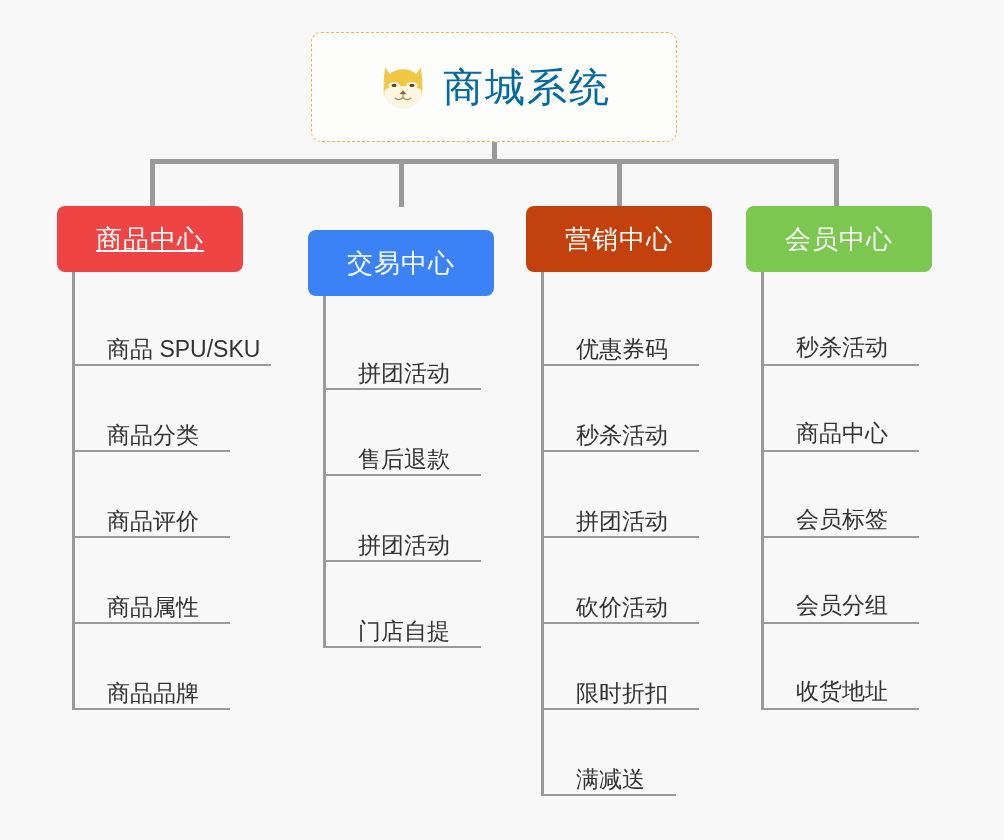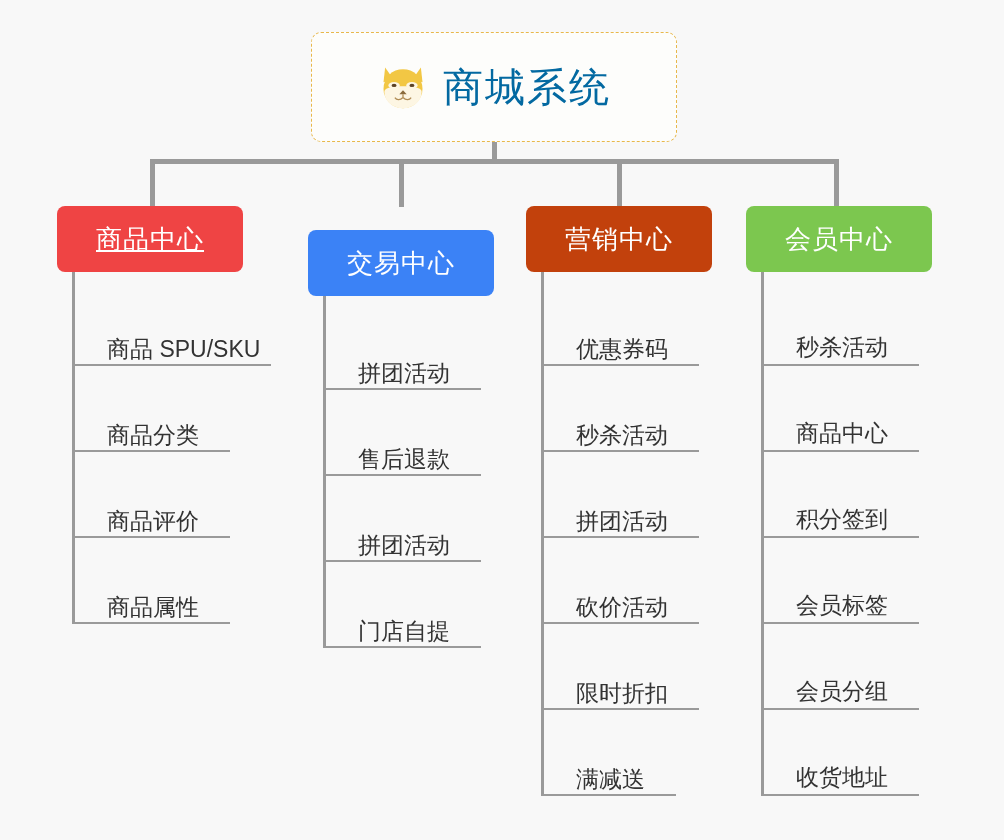--- a/index.html
+++ b/index.html
@@ -193,20 +193,23 @@
           </div>
         <div class="leaf-item w4">
             <span class="leaf-label">商品分类</span>
           </div>
         <div class="leaf-item w4">
             <span class="leaf-label">商品评价</span>
           </div>
         <div class="leaf-item w4">
             <span class="leaf-label">商品属性</span>
           </div>
+        <div class="leaf-item w4">
+            <span class="leaf-label">商品品牌</span>
+          </div>
       </div>
     </div>
 
     <div class="column c1">
       <div class="cat-card red">
         <span>交易中心</span>
       </div>
       <div class="leaf-list">
         <div class="leaf-item w4">
             <span class="leaf-label">拼团活动</span>
@@ -254,23 +257,20 @@
         <span>会员中心</span>
       </div>
       <div class="leaf-list">
         <div class="leaf-item w4">
             <span class="leaf-label">秒杀活动</span>
           </div>
         <div class="leaf-item w4">
             <span class="leaf-label">商品中心</span>
           </div>
         <div class="leaf-item w4">
-            <span class="leaf-label">积分签到</span>
-          </div>
-        <div class="leaf-item w4">
             <span class="leaf-label">会员标签</span>
           </div>
         <div class="leaf-item w4">
             <span class="leaf-label">会员分组</span>
           </div>
         <div class="leaf-item w4">
             <span class="leaf-label">收货地址</span>
           </div>
       </div>
     </div>

